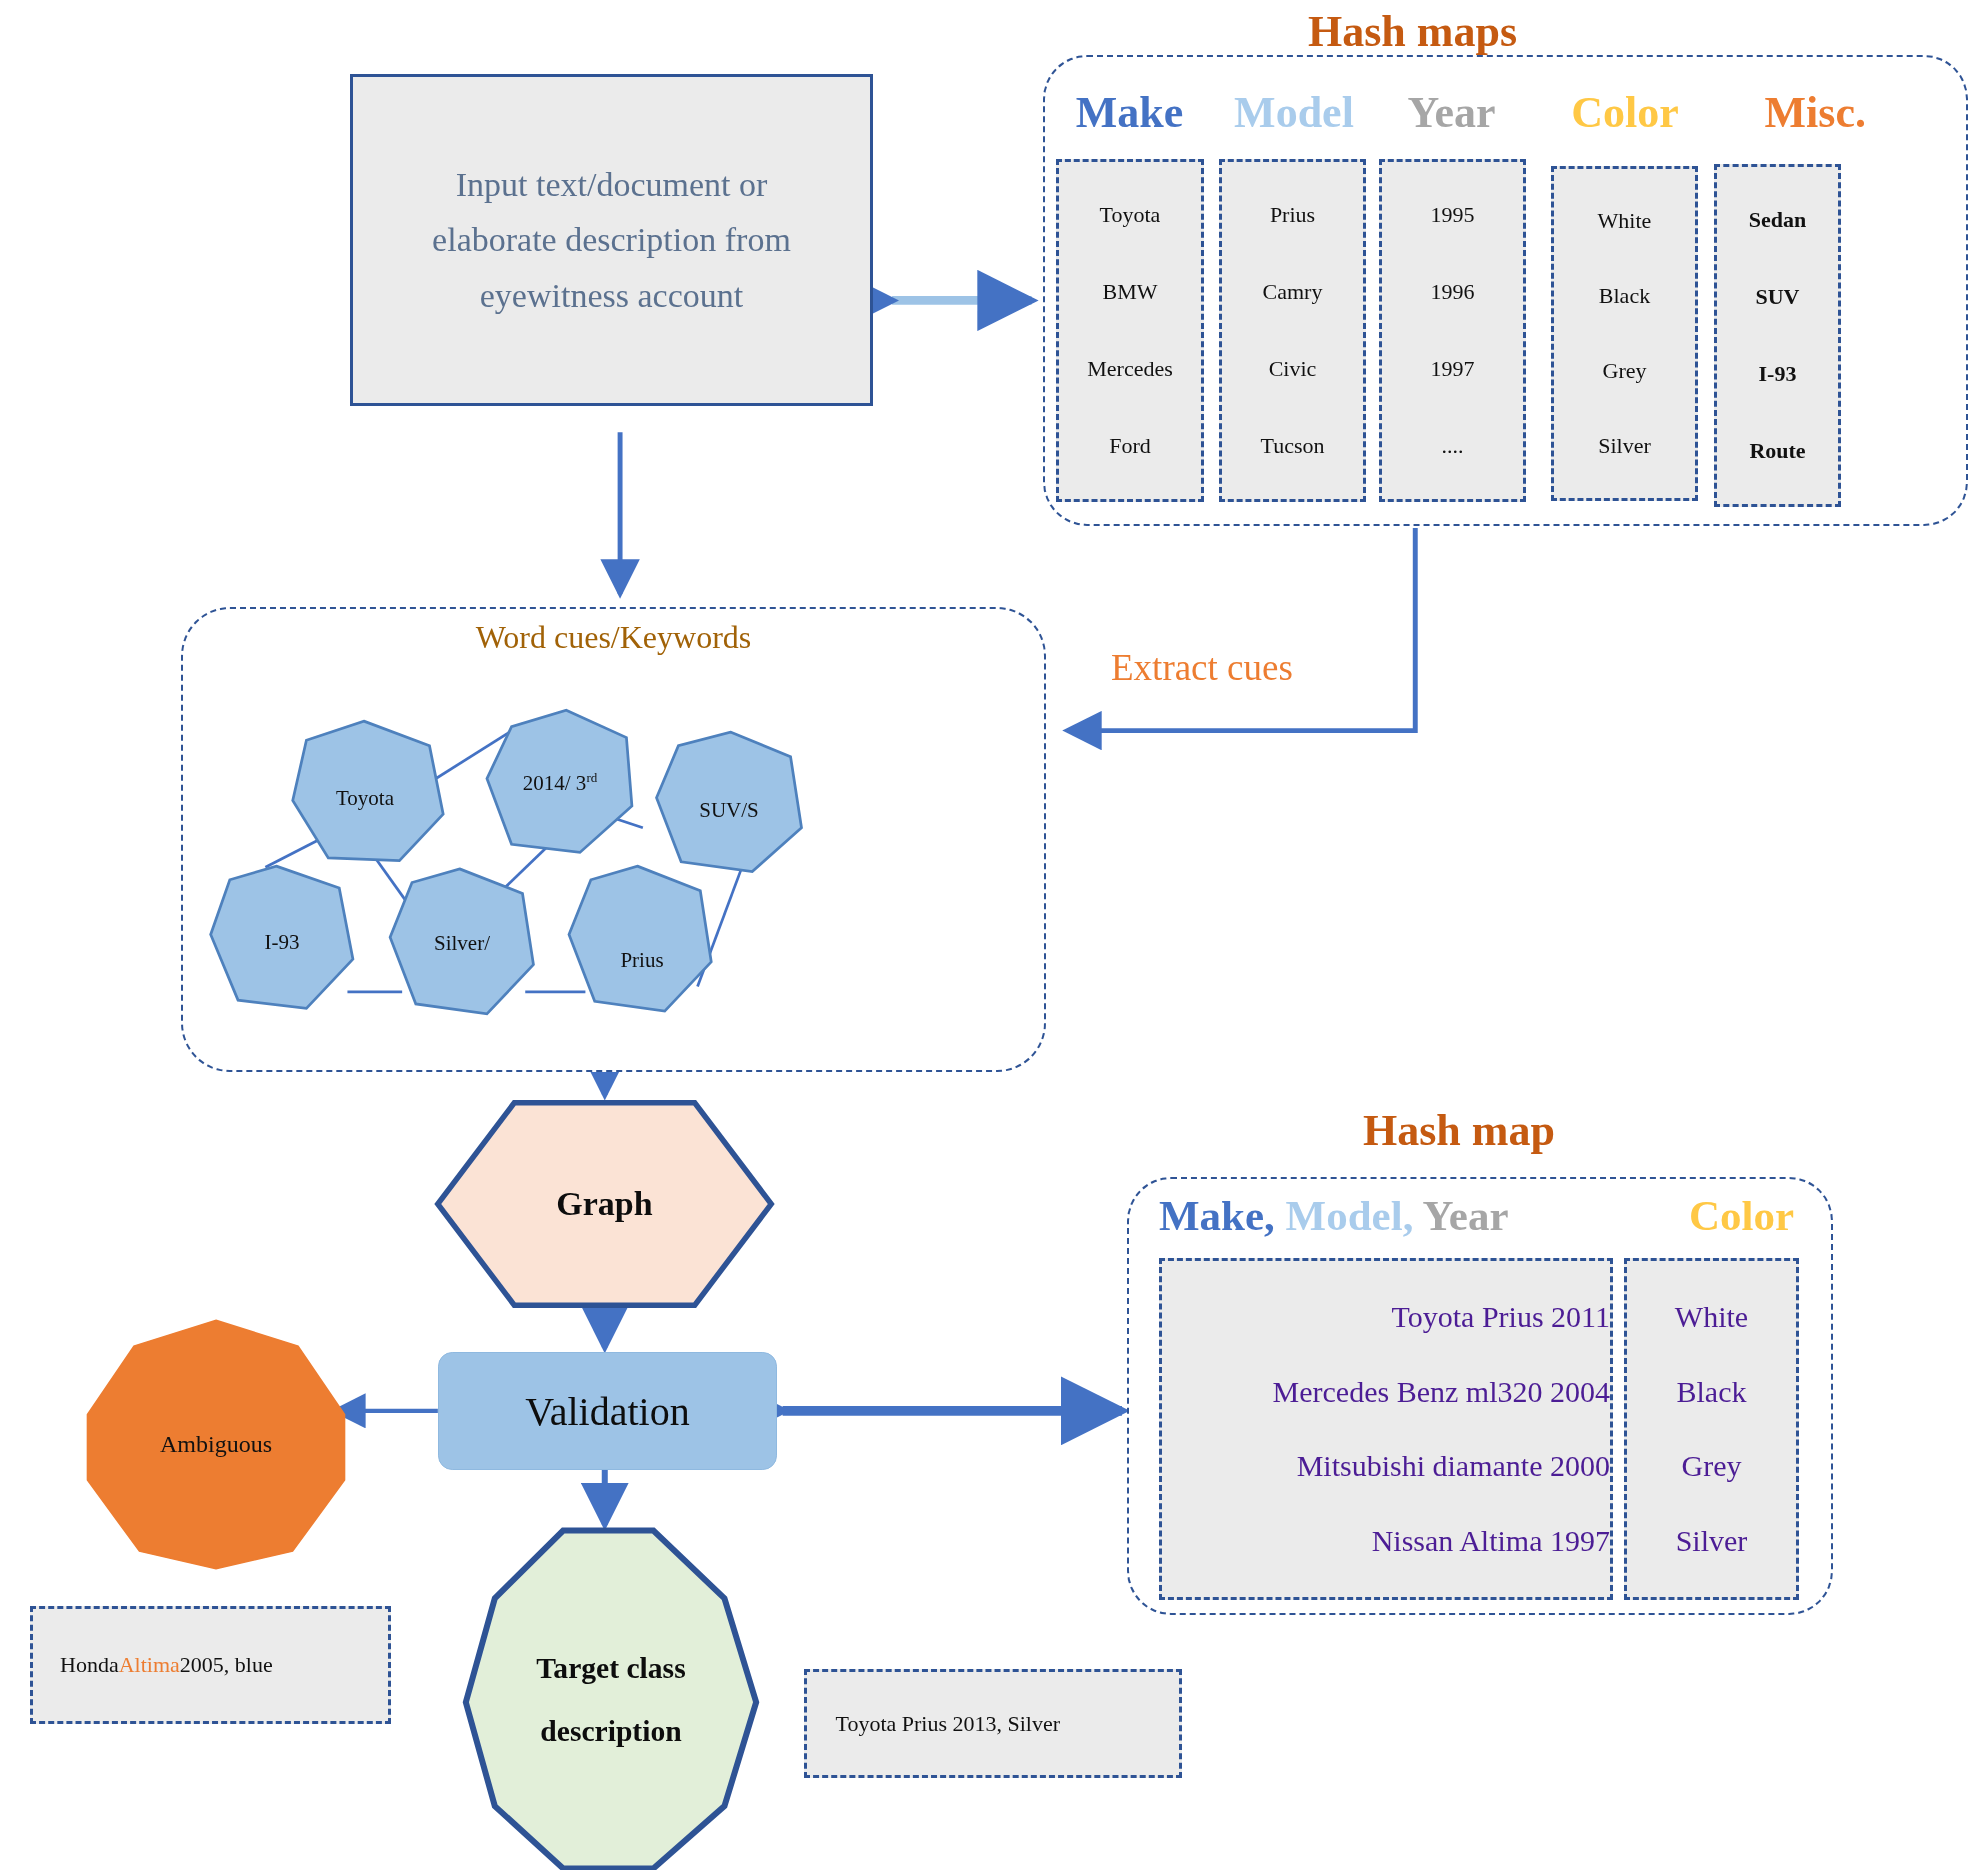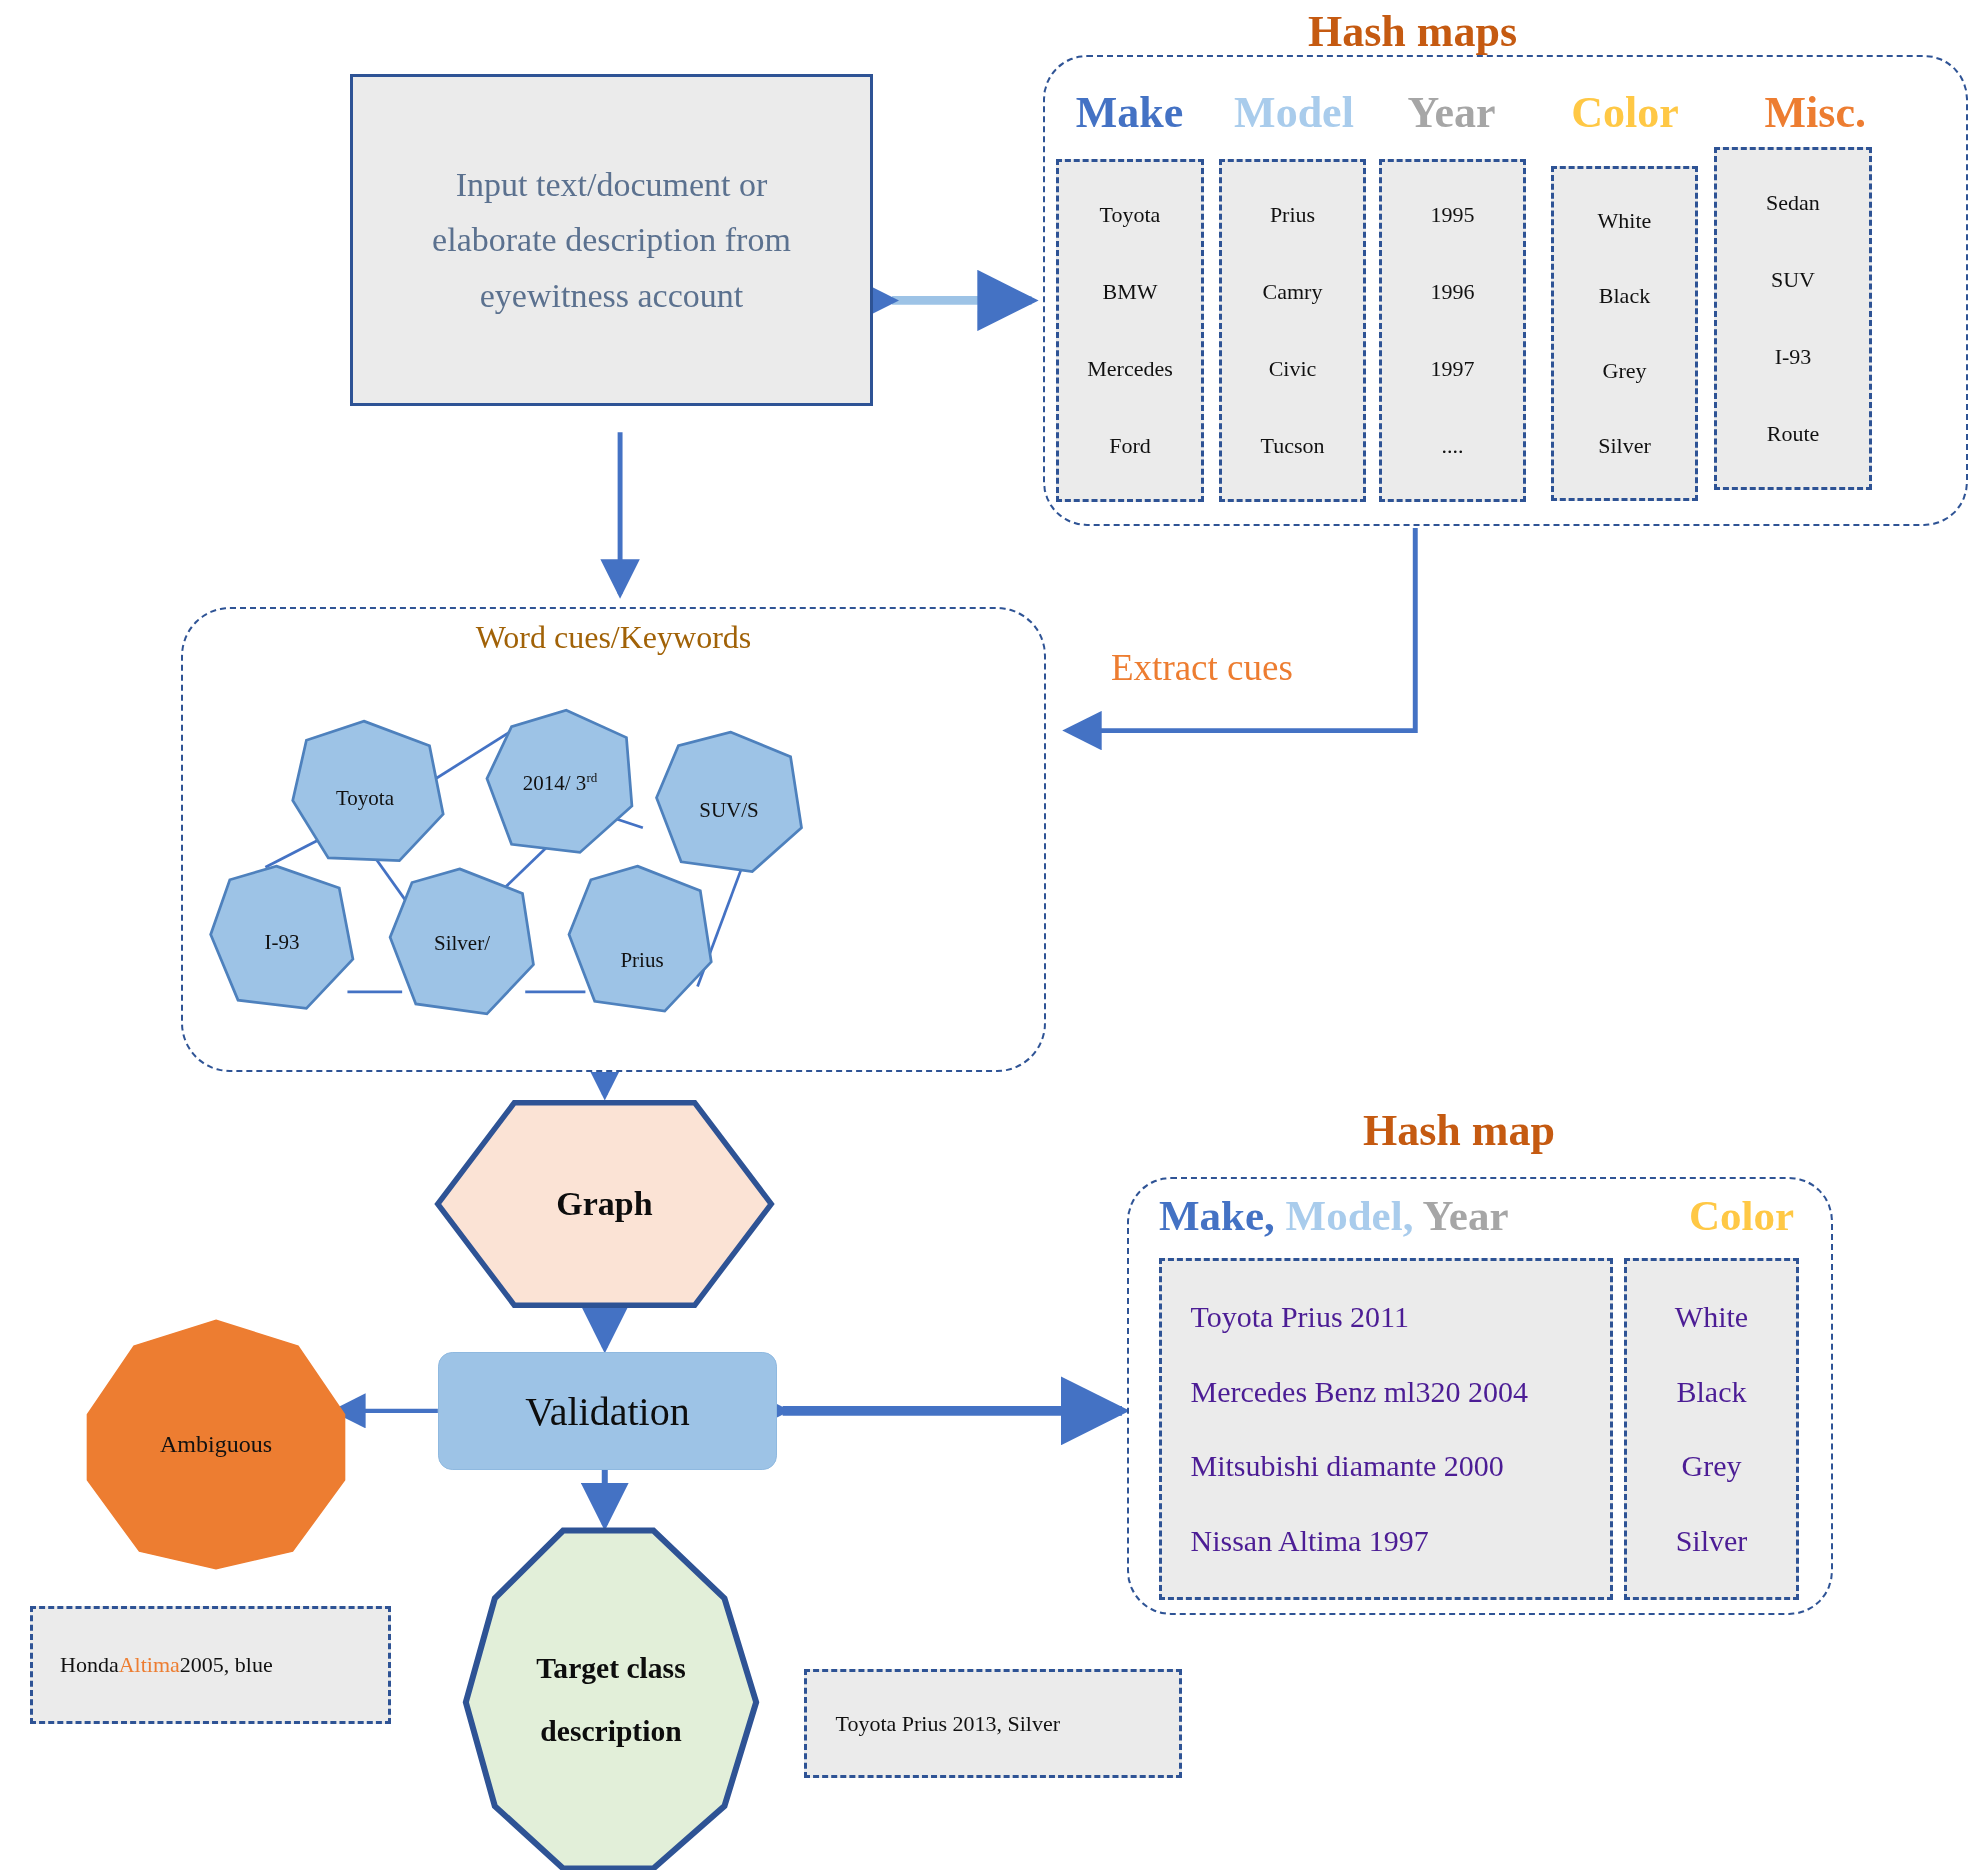--- a/index.html
+++ b/index.html
@@ -111,21 +111,21 @@
     display:flex;align-items:center;
     font-size:22px;color:#111;
   }
   #note-honda{left:30px;top:1606px;width:361px;height:118px;padding-left:27px;}
   #note-prius{left:804px;top:1669px;width:378px;height:109px;padding-left:28.5px;}
   .hl-orange{color:#ED7D31;}
 
   
   #hashmap-bottom{
     left:1127px;top:1177px;width:706px;height:438px;
-    border:2.7px dashed #2E5395;border-radius:44px;box-sizing:border-box;background:#fff;
+    border:2.7px dashed #2E5395;border-radius:44px;box-sizing:border-box;background:#fff;text-align:right;
   }
   #hm2-head{position:absolute;left:30px;top:12px;font-size:43px;font-weight:bold;white-space:nowrap;}
   #hm2-head span{line-height:1;}
   #hm2-color-head{position:absolute;right:37px;top:12px;font-size:43px;font-weight:bold;color:#FFC845;white-space:nowrap;}
 
   .hm2-col{
     position:absolute;background:#ebebeb;border:3.8px dashed #2E5395;box-sizing:border-box;
     display:flex;flex-direction:column;justify-content:space-around;padding:18.6px 0;
   }
   .hm2-col .cell{font-size:30px;color:#4c1d95;}
@@ -224,21 +224,21 @@
       <div class="cell">....</div>
     </div>
 
     <div class="hm-col" style="left:506px;top:109px;width:147px;height:335px;">
       <div class="cell">White</div>
       <div class="cell">Black</div>
       <div class="cell">Grey</div>
       <div class="cell">Silver</div>
     </div>
 
-    <div class="hm-col" style="left:669px;top:90px;width:158px;height:343px;">
+    <div class="hm-col" style="left:669px;top:107px;width:127px;height:343px;font-weight:bold;">
       <div class="cell">Sedan</div>
       <div class="cell">SUV</div>
       <div class="cell">I-93</div>
       <div class="cell">Route</div>
     </div>
   </div>
 
   <div class="abs extract-lbl" style="left:1111px;top:646px;">Extract cues</div>
 
   <div id="cues-box" class="abs">

